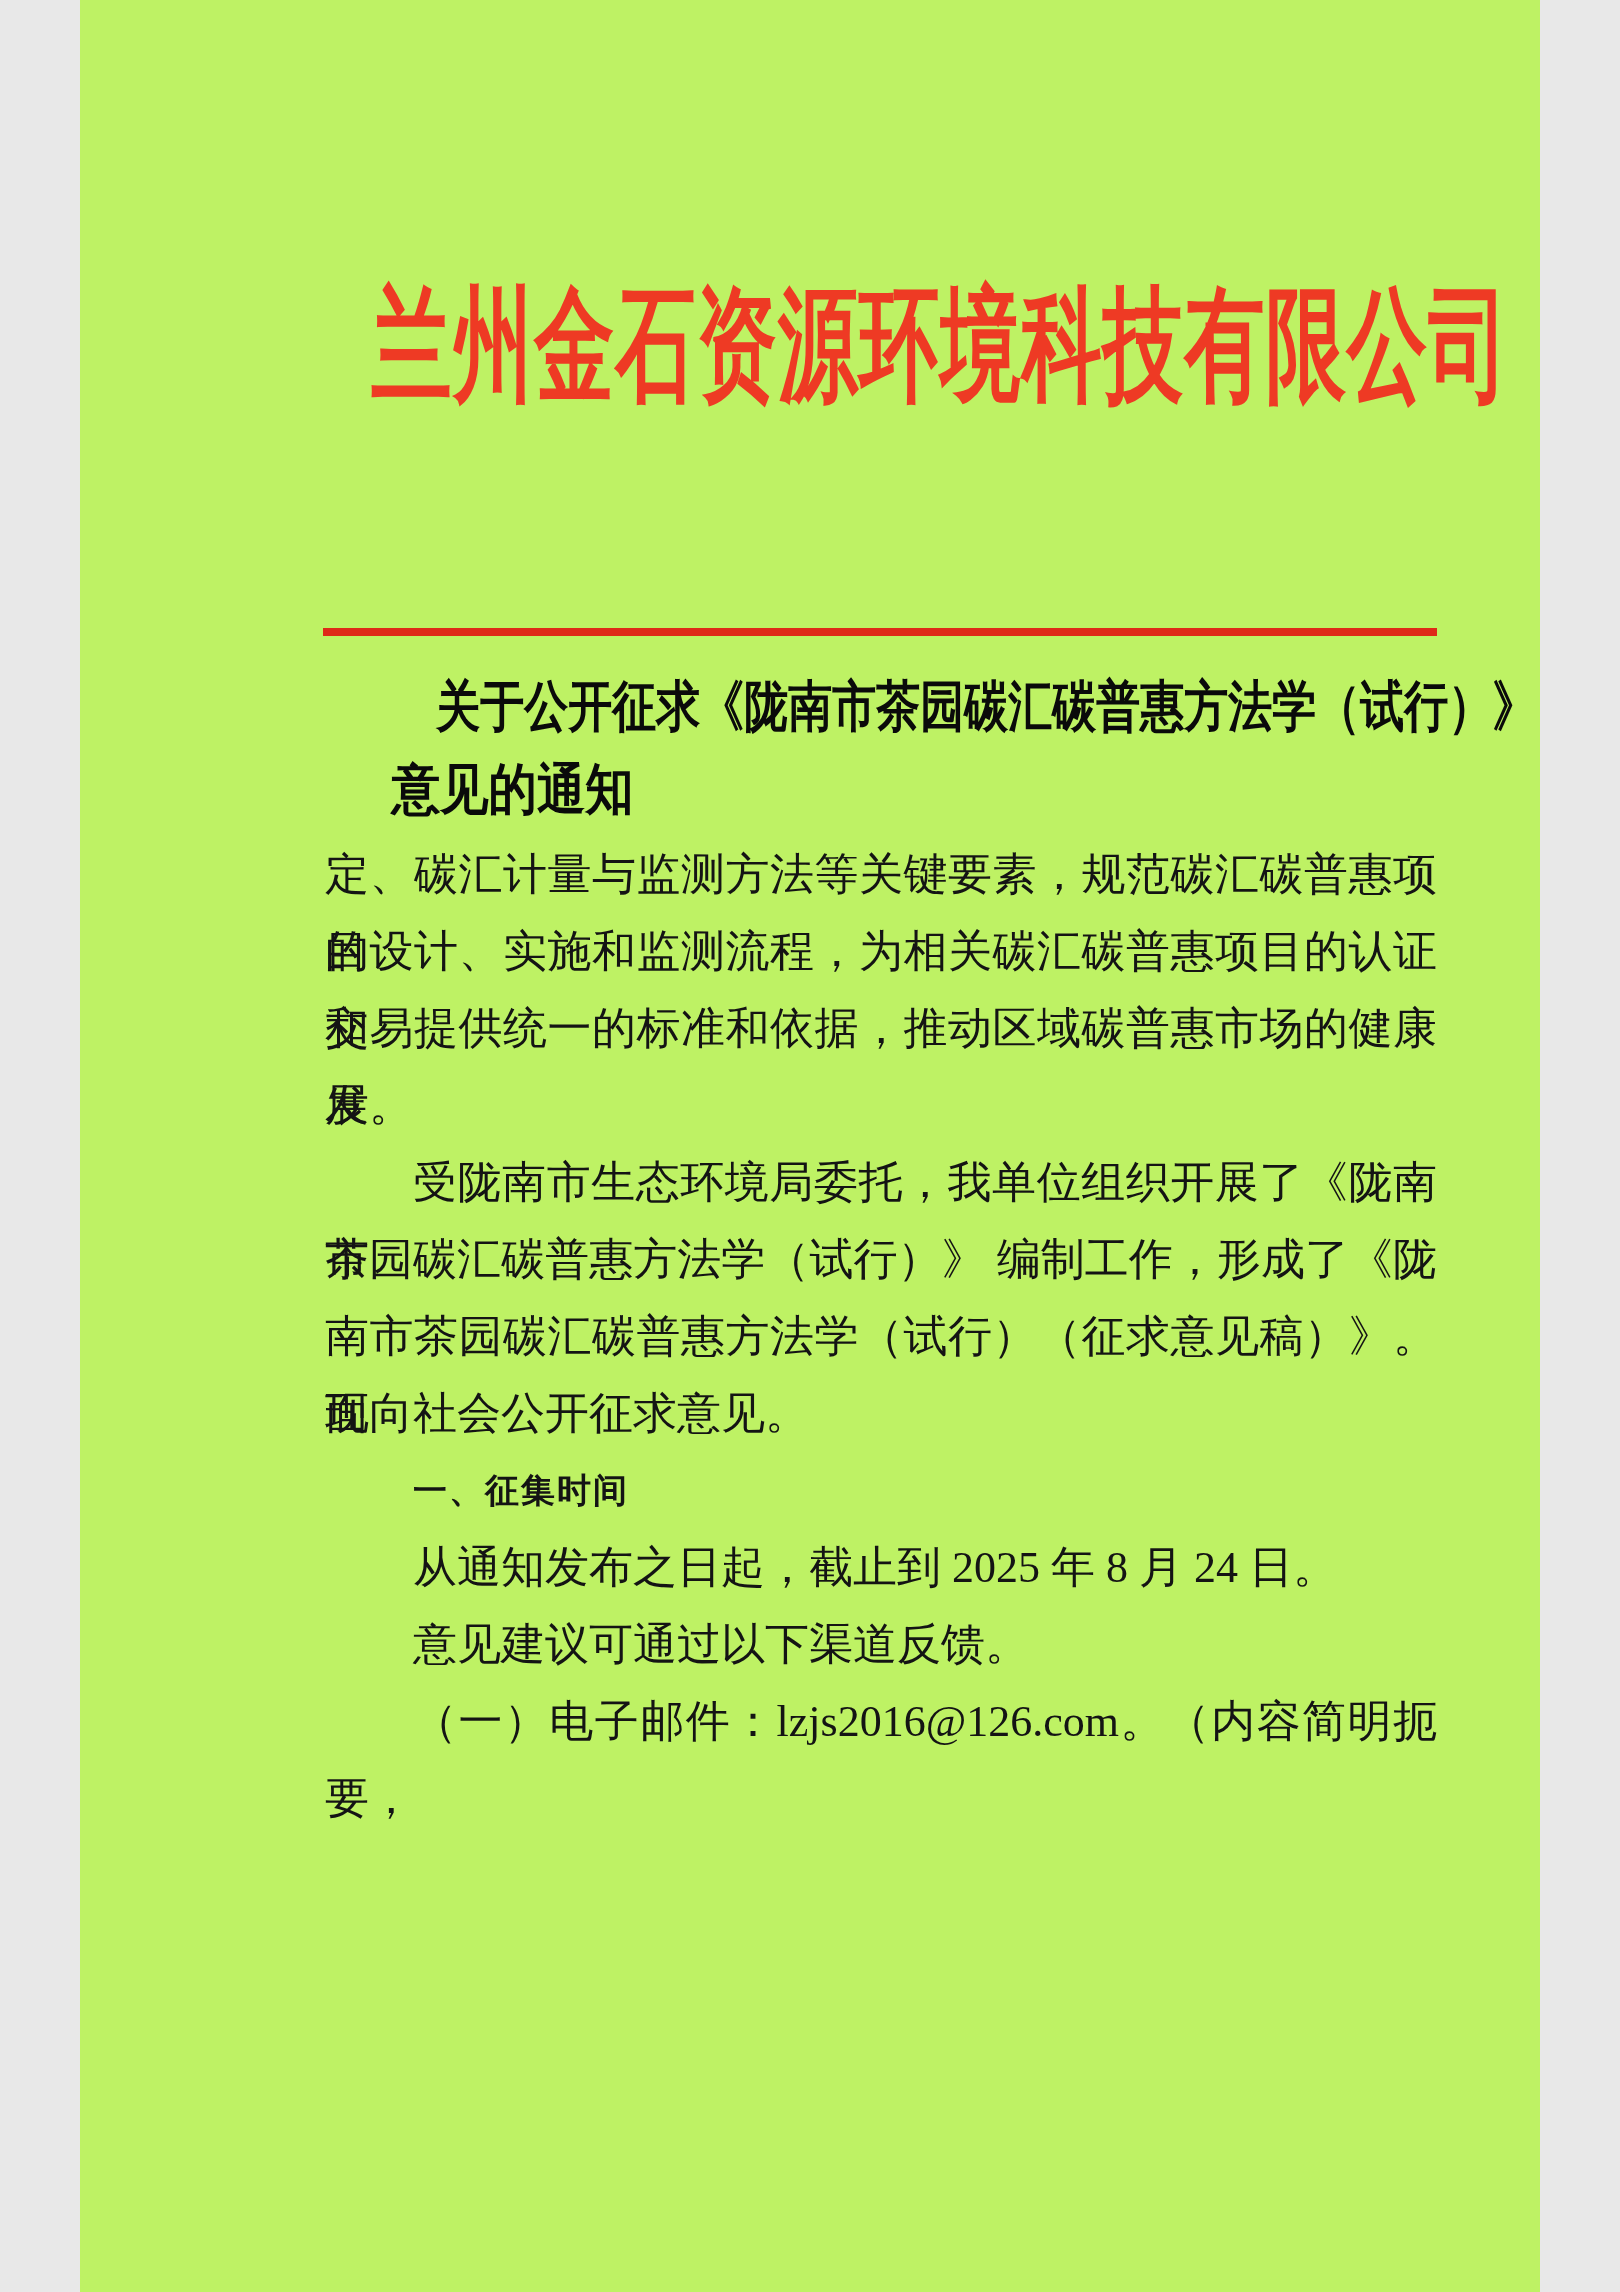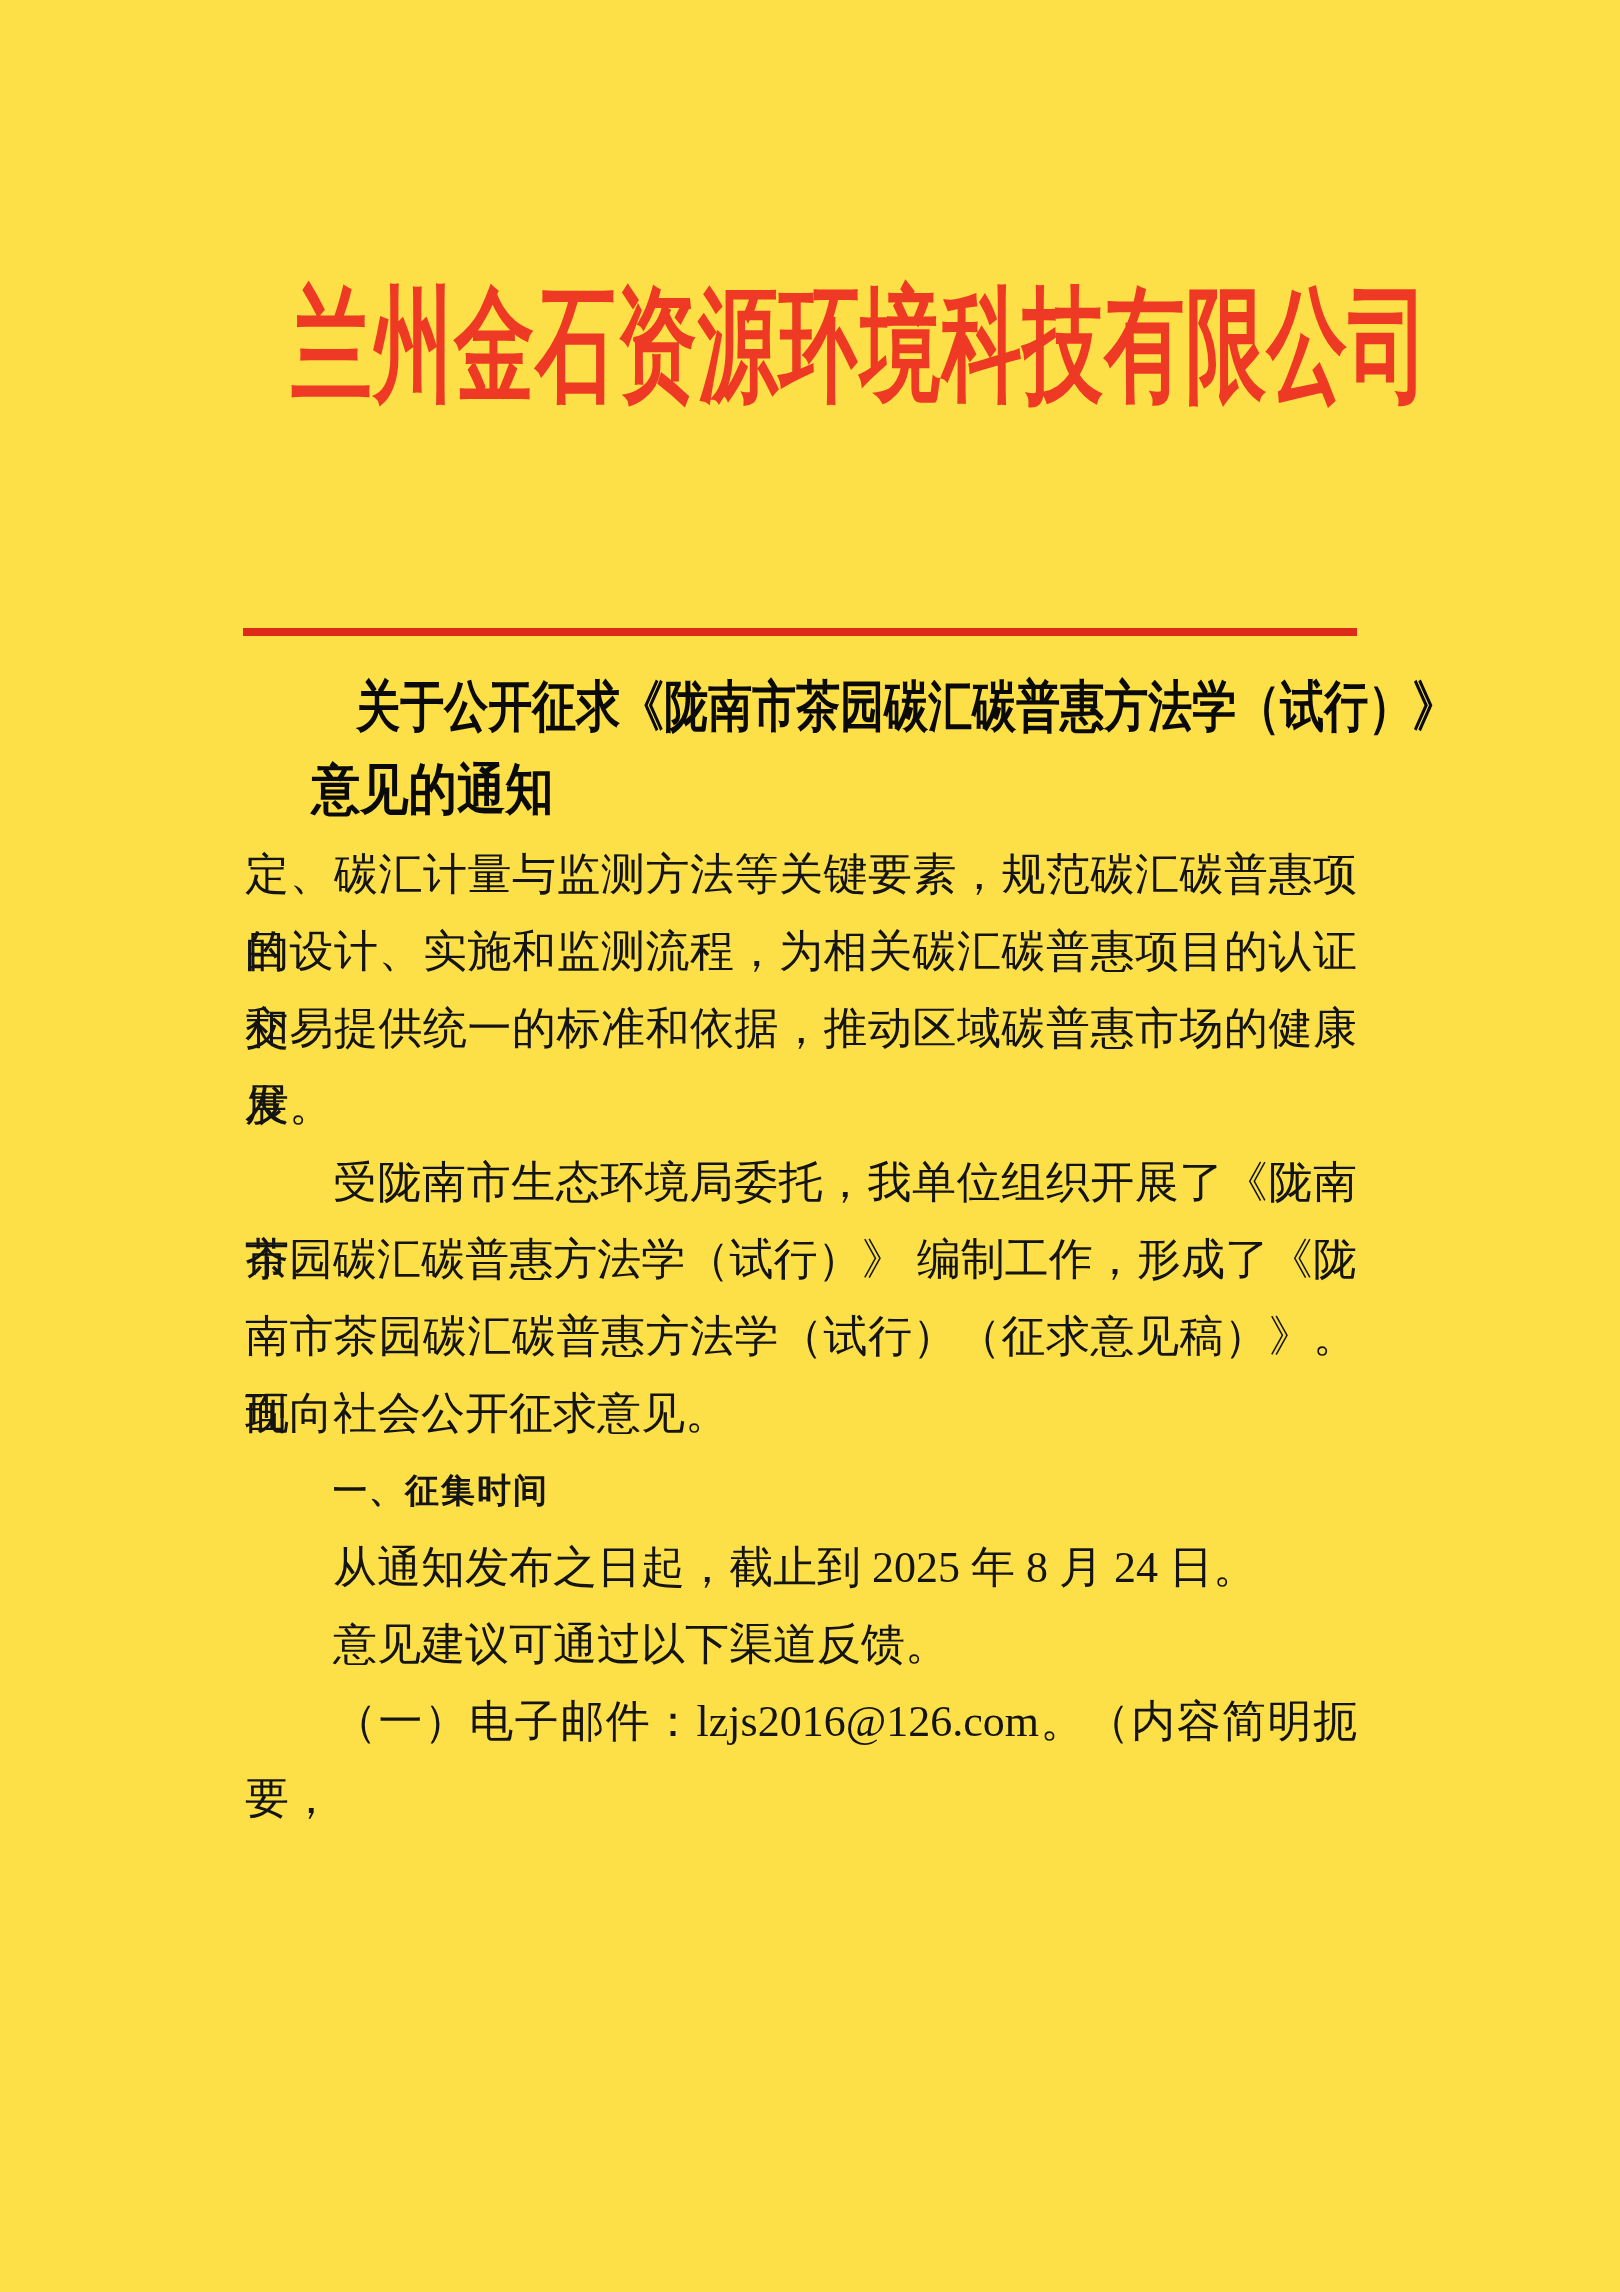--- a/index.html
+++ b/index.html
@@ -1,20 +1,20 @@
 <!DOCTYPE html>
 <html style="--letterhead_red: #ee3a24; --rule_red: #de2a18; --ink: #141414;"><head>
 <meta charset="utf-8">
 <style>
   html,body { margin:0; padding:0; background:#e8e8e8; }
   .page {
     position:relative;
-    width:1620px; height:2293px;
+    width:1460px; height:2293px;
     margin:0 auto;
-    background:#fde047;
+    background:#bef264;
     overflow:hidden;
     font-family:"Liberation Serif","DejaVu Serif",serif;
     color:var(--ink,#141414);
   }
 
   
   .letterhead {
     position:absolute;
     top:282px; left:0; width:1620px;
     text-align:center;

